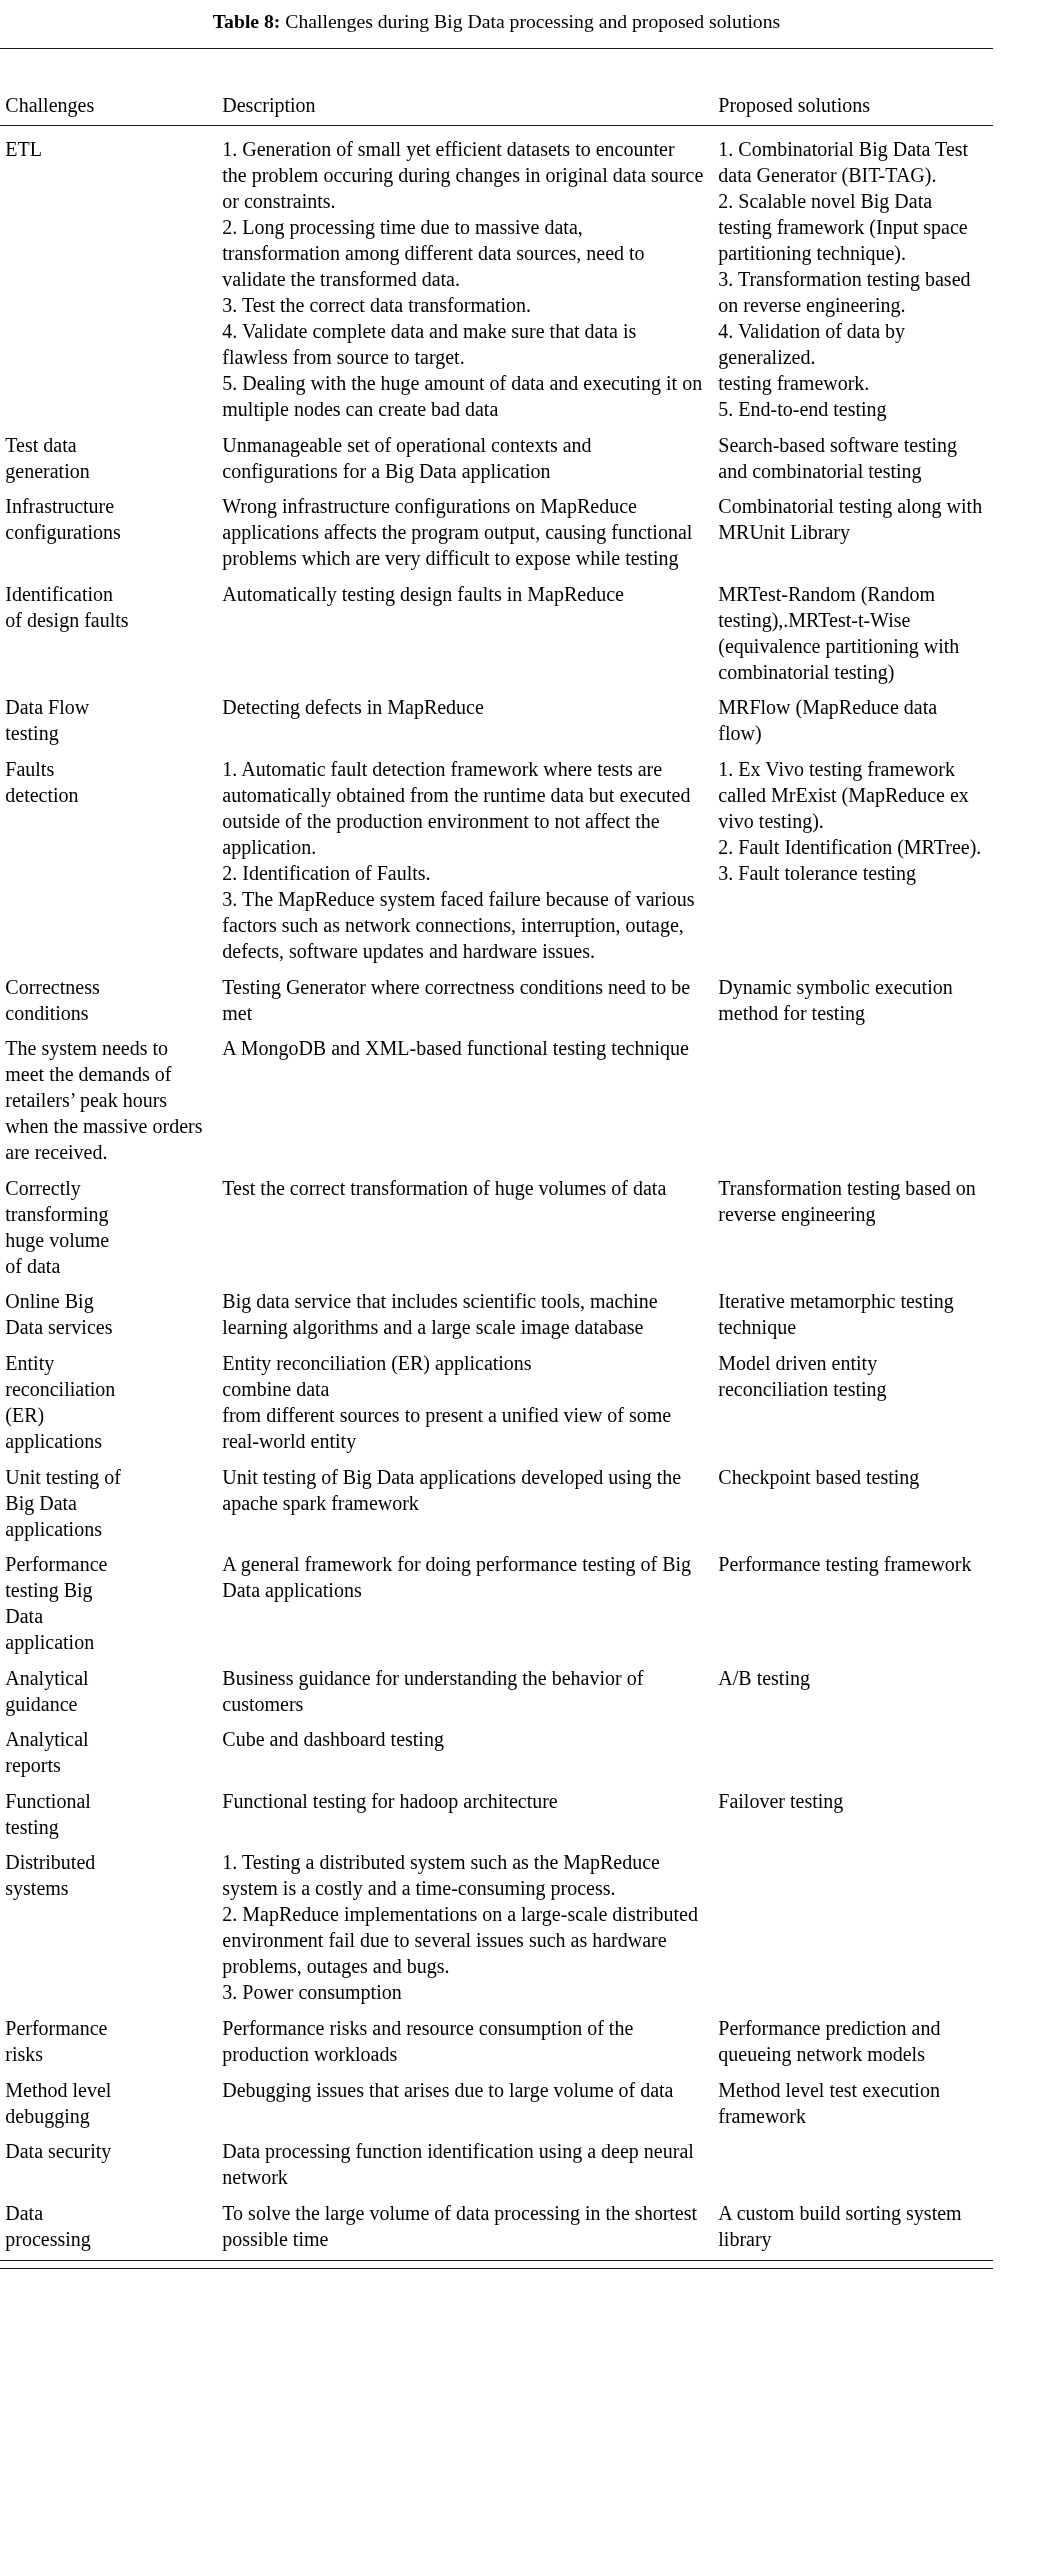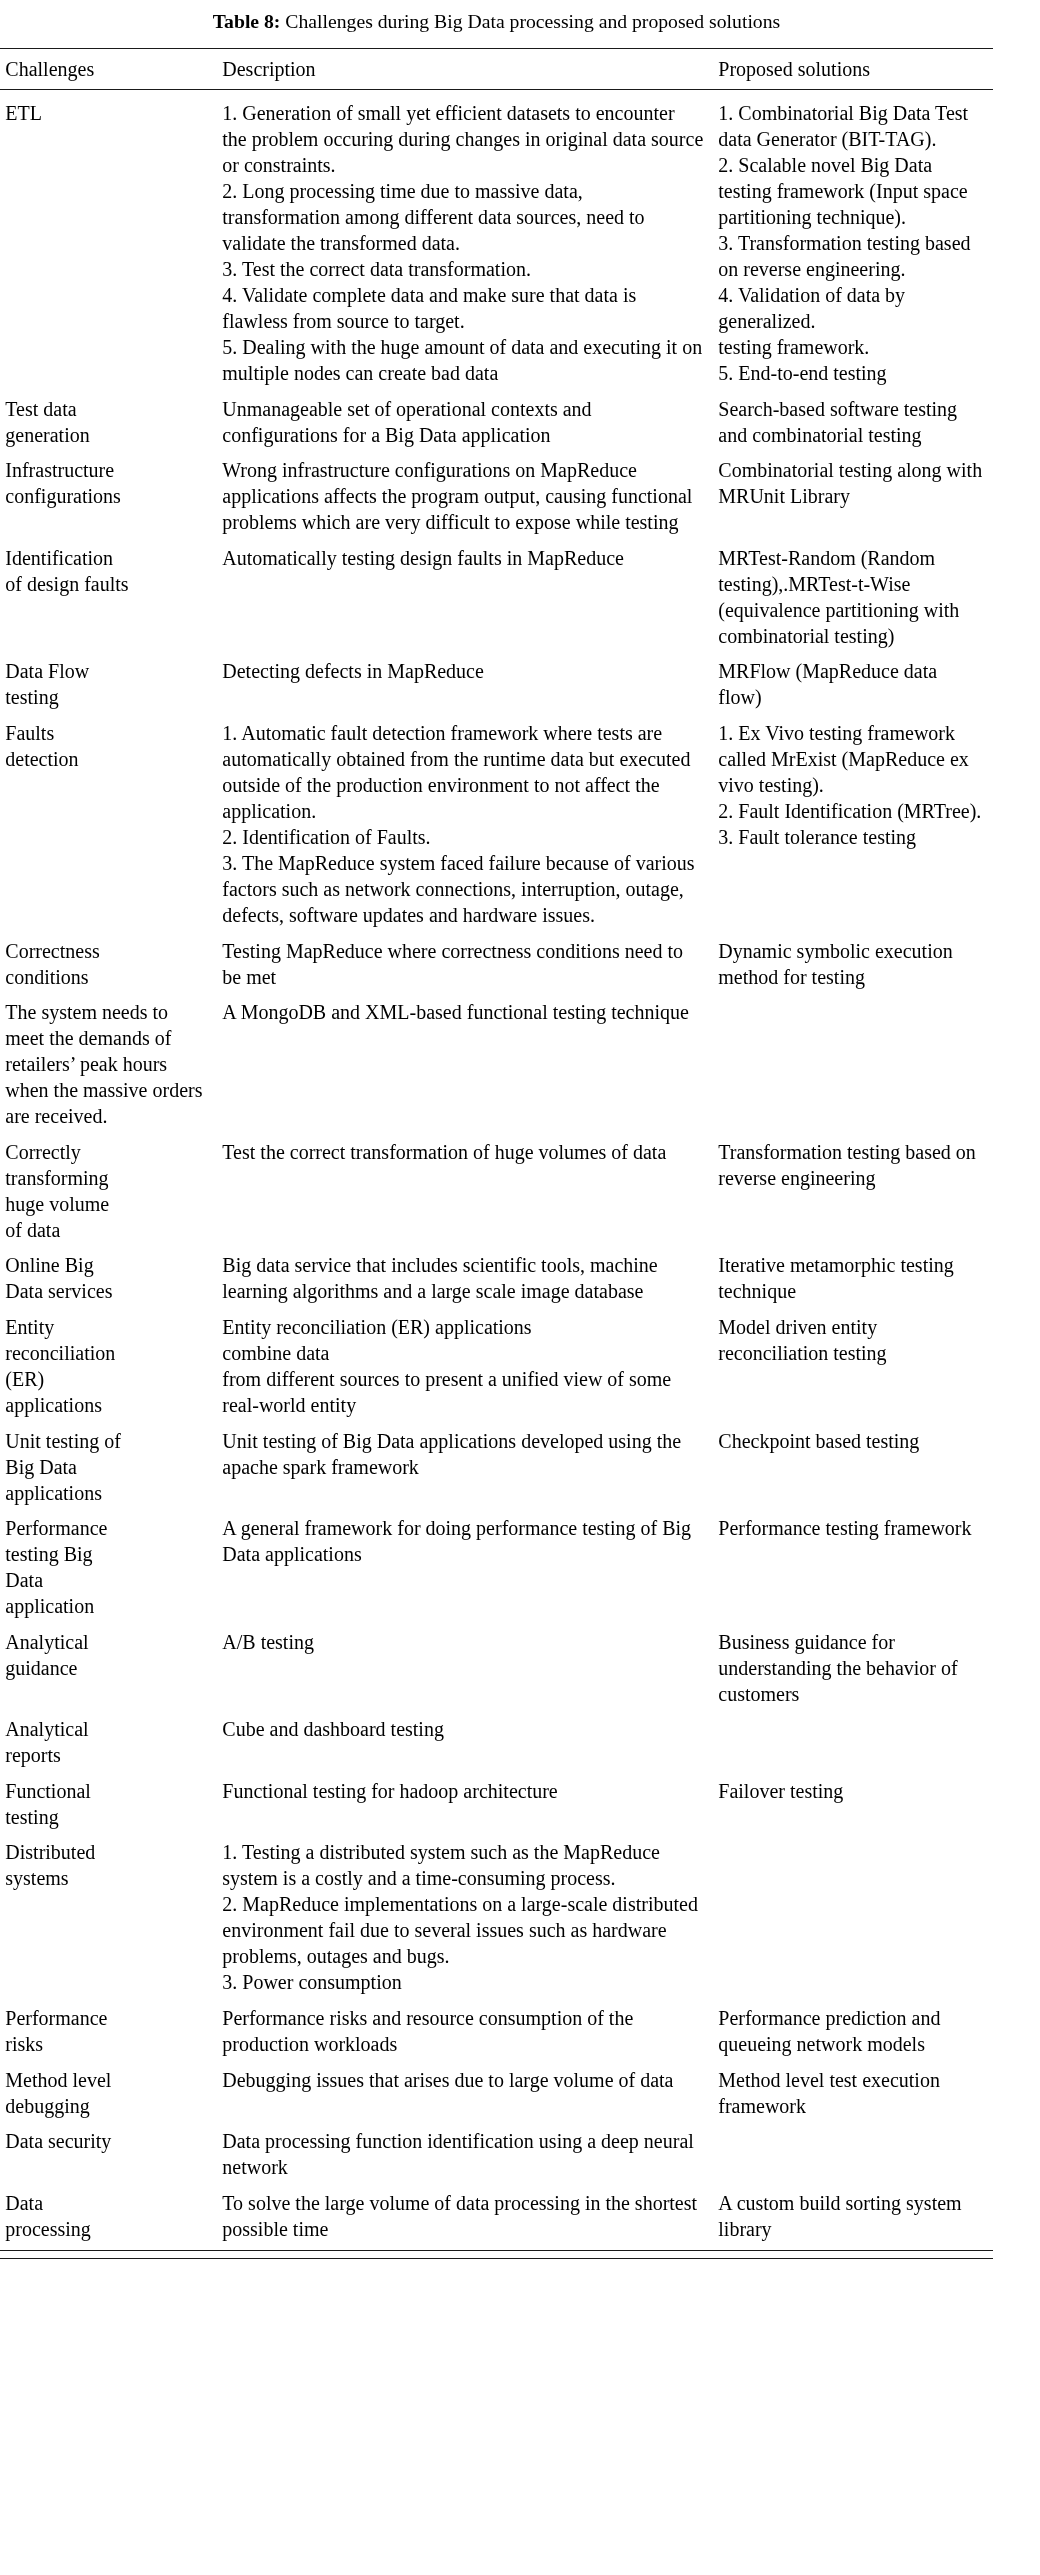--- a/index.html
+++ b/index.html
@@ -29,20 +29,21 @@
   }
   .tbl {
     width: 100%;
     border-top: 1.6px solid #1a1a1a;
   }
   .tbl-head {
     display: grid;
     grid-template-columns: 217px 496px 1fr;
     padding: 6.4px 4.3px 7.5px 5.3px;
     border-bottom: 1.6px solid #1a1a1a;
+    margin-top: 36px;
   }
   .tbl-body {
     padding: 9.6px 4.3px 5.3px 5.3px;
     border-bottom: 1.6px solid #1a1a1a;
   }
   .tbl-row {
     display: grid;
     grid-template-columns: 217px 496px 1fr;
     margin-bottom: 9.6px;
   }
@@ -123,21 +124,21 @@
           <div class="cell col-de">1. Automatic fault detection framework where tests are automatically obtained from the runtime data but executed outside of the production environment to not affect the application.
 2. Identification of Faults.
 3. The MapReduce system faced failure because of various factors such as network connections, interruption, outage, defects, software updates and hardware issues.</div>
           <div class="cell col-so">1. Ex Vivo testing framework called MrExist (MapReduce ex vivo testing).
 2. Fault Identification (MRTree).
 3. Fault tolerance testing</div>
         </div>
         <div class="tbl-row">
           <div class="cell col-ch">Correctness
 conditions</div>
-          <div class="cell col-de">Testing MapReduce where correctness conditions need to be met</div>
+          <div class="cell col-de">Testing Generator where correctness conditions need to be met</div>
           <div class="cell col-so">Dynamic symbolic execution method for testing</div>
         </div>
         <div class="tbl-row">
           <div class="cell col-de">The system needs to meet the demands of retailers’ peak hours when the massive orders are received.</div>
           <div class="cell col-so">A MongoDB and XML-based functional testing technique</div>
         </div>
         <div class="tbl-row">
           <div class="cell col-ch">Correctly
 transforming
 huge volume
@@ -172,22 +173,22 @@
           <div class="cell col-ch">Performance
 testing Big
 Data
 application</div>
           <div class="cell col-de">A general framework for doing performance testing of Big Data applications</div>
           <div class="cell col-so">Performance testing framework</div>
         </div>
         <div class="tbl-row">
           <div class="cell col-ch">Analytical
 guidance</div>
+          <div class="cell col-de">Business guidance for understanding the behavior of customers</div>
           <div class="cell col-so">A/B testing</div>
-          <div class="cell col-de">Business guidance for understanding the behavior of customers</div>
         </div>
         <div class="tbl-row">
           <div class="cell col-ch">Analytical
 reports</div>
           <div class="cell col-so">Cube and dashboard testing</div>
         </div>
         <div class="tbl-row">
           <div class="cell col-ch">Functional
 testing</div>
           <div class="cell col-de">Functional testing for hadoop architecture</div>

